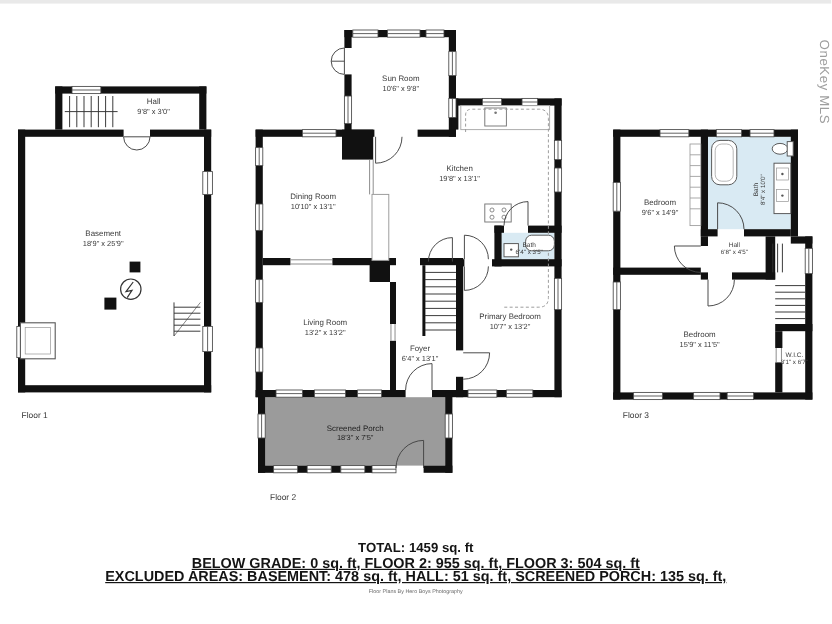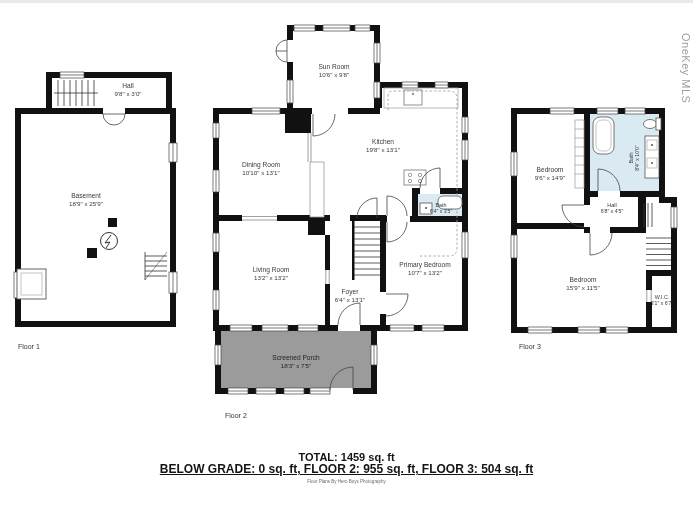--- a/index.html
+++ b/index.html
@@ -477,17 +477,18 @@
     <span class="rdims">3'1" x 6'7"</span>
   </div>
 
   <div class="floor-caption" style="left:18px;top:343px;">Floor 1</div>
   <div class="floor-caption" style="left:225px;top:412px;">Floor 2</div>
   <div class="floor-caption" style="left:519px;top:343px;">Floor 3</div>
 
   <div class="summary">
     <div class="total">TOTAL: 1459 sq. ft</div>
     <div class="line">BELOW GRADE: 0 sq. ft, FLOOR 2: 955 sq. ft, FLOOR 3: 504 sq. ft</div>
+    <div class="line">EXCLUDED AREAS: BASEMENT: 478 sq. ft, HALL: 51 sq. ft, SCREENED PORCH: 135 sq. ft,</div>
     <div class="credit">Floor Plans By Hero Boys Photography</div>
   </div>
 
   <div class="watermark">OneKey MLS</div>
 </div>
 
 </body></html>

